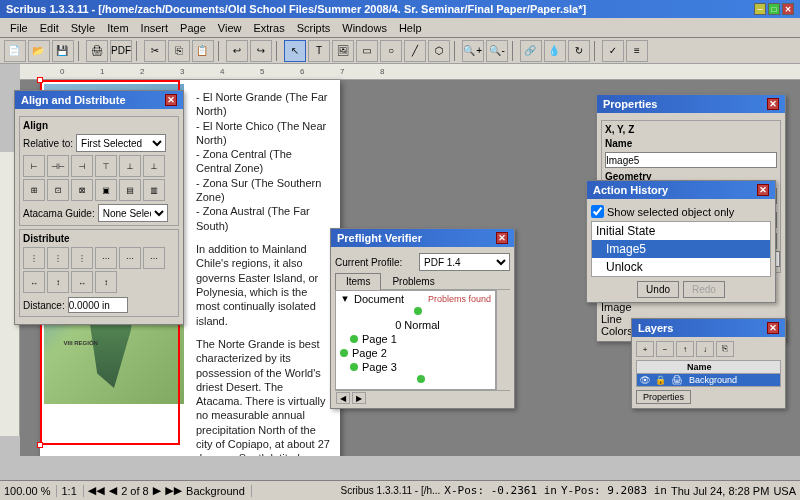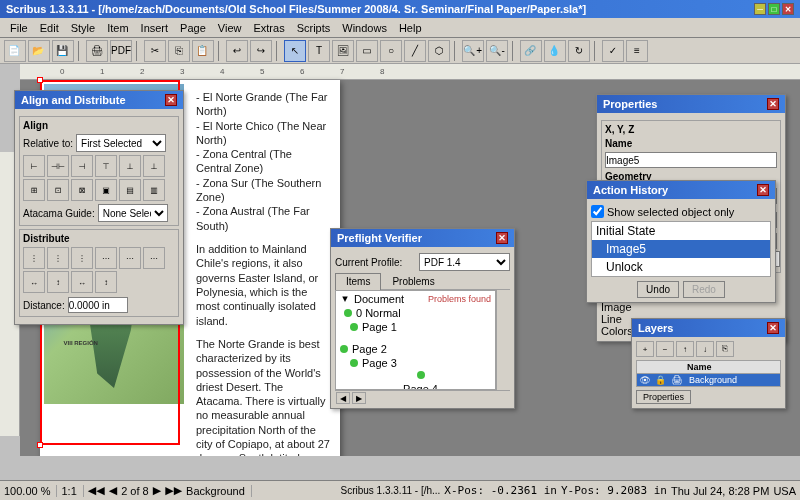--- a/index.html
+++ b/index.html
@@ -390,29 +390,29 @@
       <div class="pf-tab active">Items</div>
       <div class="pf-tab">Problems</div>
     </div>
     <div style="display:flex;">
       <div class="pf-content" style="flex:1;">
         <div class="pf-item">
           <span class="pf-expand">▾</span>
           <span>Document</span>
           <span style="margin-left:auto; color:#c04040; font-size:9px;">Problems found</span>
         </div>
-        <div class="pf-item" style="padding-left:8px;">
+        <div class="pf-item" style="padding-left:8px;flex-direction:column;">
           <div class="pf-dot green"></div>
           <span>0 Normal</span>
         </div>
         <div class="pf-item" style="padding-left:14px;">
           <div class="pf-dot green"></div>
           <span>Page 1</span>
         </div>
-        <div class="pf-item" style="margin-top:8px;">
+        <div class="pf-item" style="">
           <div class="pf-dot green"></div>
           <span>Page 2</span>
         </div>
         <div class="pf-item" style="padding-left:14px;">
           <div class="pf-dot green"></div>
           <span>Page 3</span>
         </div>
         <div class="pf-item" style="padding-left:14px;flex-direction:column;">
           <div class="pf-dot green"></div>
           <span>Page 4</span>

